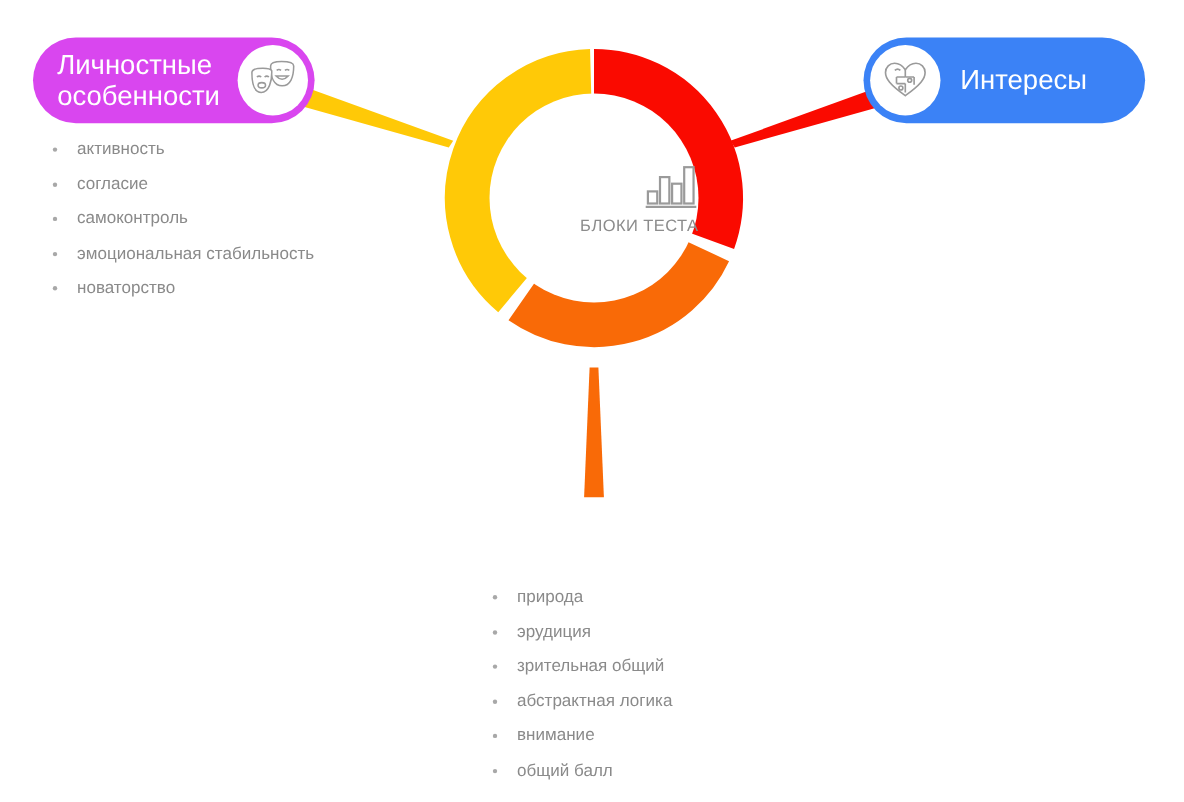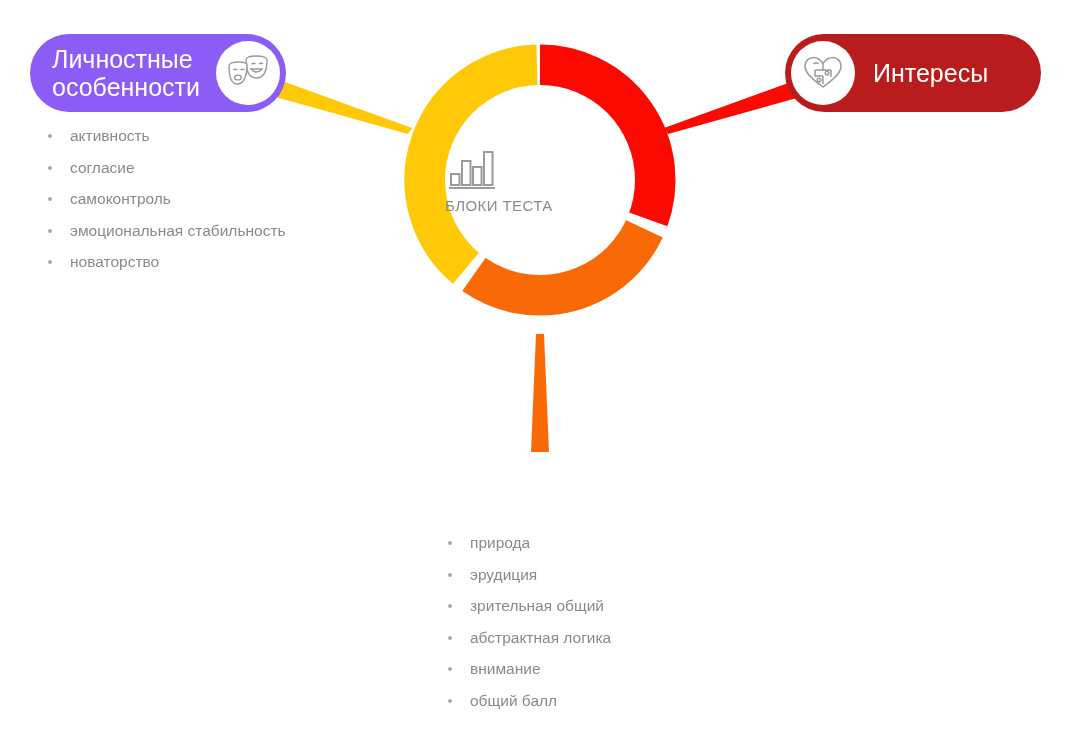--- a/index.html
+++ b/index.html
@@ -15,21 +15,21 @@
   .connector-layer { position: absolute; inset: 0; z-index: 1; }
 
   
   .donut-wrap { position: absolute; left: 390px; top: 30px; width: 300px; height: 300px; z-index: 2; }
   .donut-center {
     position: absolute; left: 50%; top: 50%;
     transform: translate(-50%, -50%);
     width: 190px; height: 190px; border-radius: 50%;
     background: #ffffff;
     display: flex; flex-direction: column;
-    align-items: flex-start; justify-content: center;
+    align-items: flex-end; justify-content: center;
     gap: 4px;
   }
   .center-label {
     font-size: 15px; letter-spacing: 0.4px;
     color: #8c8c8c; white-space: nowrap;
   }
 
   
   .badge {
     position: absolute; z-index: 3;
@@ -43,29 +43,29 @@
   }
   .icon-circle {
     flex: none;
     width: 64px; height: 64px; border-radius: 50%;
     background: #ffffff;
     display: flex; align-items: center; justify-content: center;
   }
 
   #badge-personality {
     left: 30px; top: 34px; width: 256px; height: 78px;
-    background: #8b5cf6;
+    background: #d946ef;
     padding: 0 6px 0 22px;
     justify-content: space-between;
   }
   #badge-personality .badge-title { text-align: left; }
 
   #badge-interests {
     left: 785px; top: 34px; width: 256px; height: 78px;
-    background: #b91c1c;
+    background: #3b82f6;
     padding: 0 22px 0 6px;
     justify-content: flex-start; gap: 18px;
   }
 
   #badge-intellect {
     left: 378px; top: 442px; width: 326px; height: 78px;
     background: #F96A07;
     padding: 0 14px 0 8px;
     justify-content: flex-start; gap: 12px;
   }

